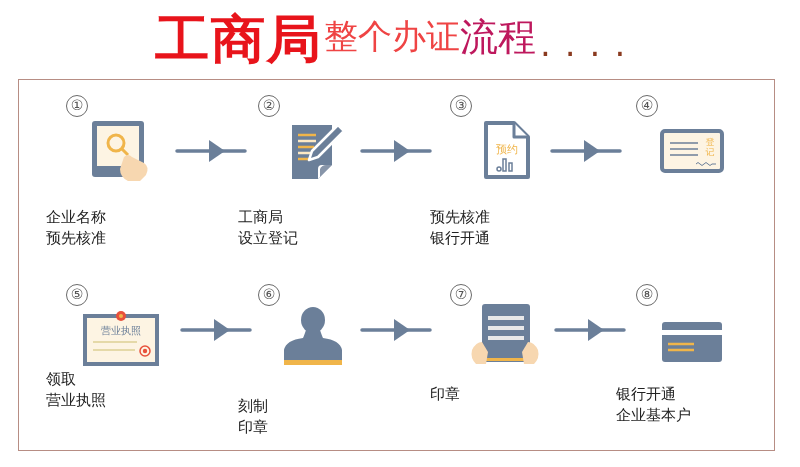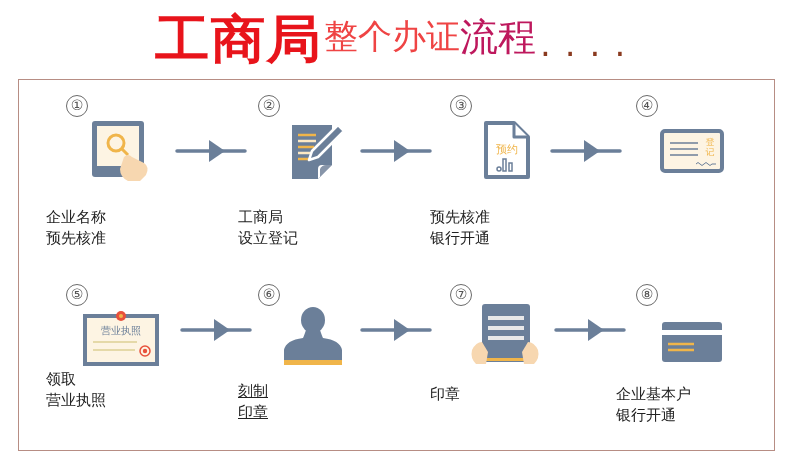--- a/index.html
+++ b/index.html
@@ -166,21 +166,21 @@
   <polygon points="34,1 50,12 34,23" fill="#6b7f99"></polygon>
 </svg>
 
 <div class="step" style="left:258px; top:284px;">
   <div class="step-num">⑥</div>
   <svg class="step-icon" viewBox="0 0 70 64">
     <ellipse cx="35" cy="14" rx="12" ry="13" fill="#6b7f99"></ellipse>
     <path d="M28 24 q-2 6 -3 8 q-17 2 -19 12 v10 h58 v-10 q-2 -10 -19 -12 q-1 -2 -3 -8 z" fill="#6b7f99"></path>
     <rect x="6" y="54" width="58" height="5" fill="#f0b54a"></rect>
   </svg>
-  <div class="step-label" style="top:97px;text-decoration:underline;">
+  <div class="step-label" style="top:112px;">
     <span>刻制</span>
     <span>印章</span>
   </div>
 </div>
 
 <svg class="arrow" style="left:360px; top:318px;" viewBox="0 0 72 24">
   <line x1="2" y1="12" x2="70" y2="12" stroke="#6b7f99" stroke-width="3.5" stroke-linecap="round"></line>
   <polygon points="34,1 50,12 34,23" fill="#6b7f99"></polygon>
 </svg>
 
@@ -207,16 +207,16 @@
 
 <div class="step" style="left:636px; top:284px;">
   <div class="step-num">⑧</div>
   <svg class="step-icon" viewBox="0 0 70 64">
     <rect x="6" y="16" width="60" height="40" rx="3" fill="#6b7f99"></rect>
     <rect x="6" y="24" width="60" height="5" fill="#ffffff"></rect>
     <line x1="12" y1="38" x2="38" y2="38" stroke="#f0b54a" stroke-width="2.5"></line>
     <line x1="12" y1="44" x2="38" y2="44" stroke="#f0b54a" stroke-width="2.5"></line>
   </svg>
   <div class="step-label" style="top:100px;">
+    <span>银行开通</span>
     <span>企业基本户</span>
-    <span>银行开通</span>
   </div>
 </div>
 
 </body></html>

